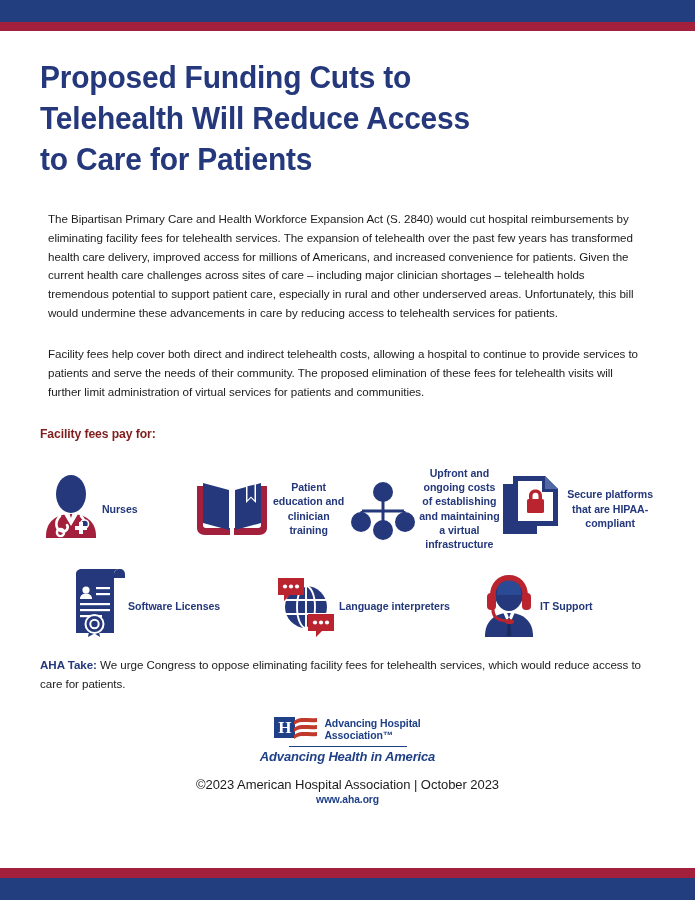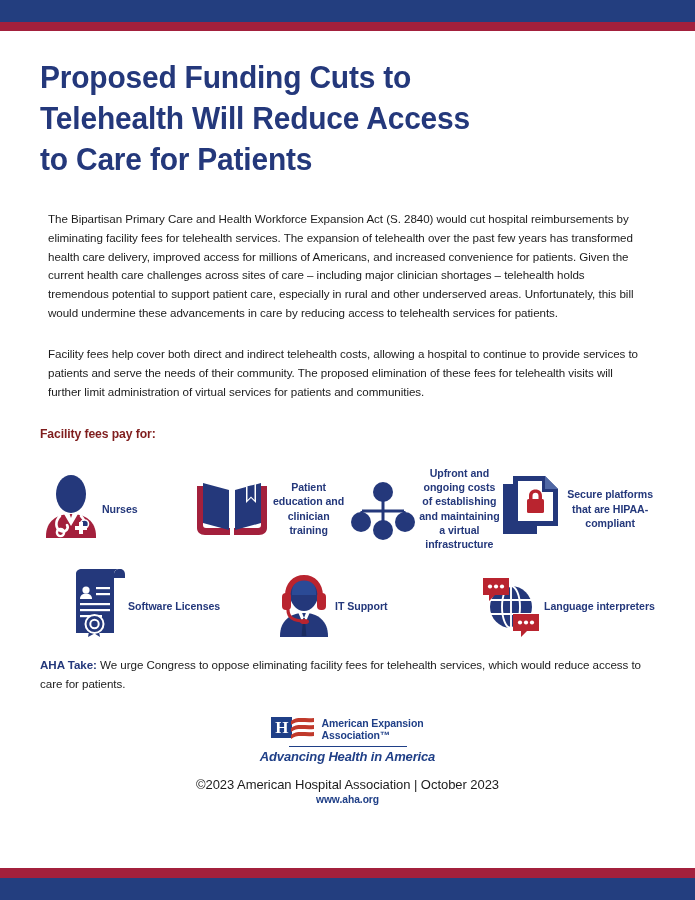--- a/index.html
+++ b/index.html
@@ -291,38 +291,20 @@
           <rect x="28" y="25" width="14" height="2.2" fill="#ffffff"></rect>
           <rect x="12" y="35" width="30" height="2.2" fill="#ffffff"></rect>
           <rect x="12" y="41" width="30" height="2.2" fill="#ffffff"></rect>
           <rect x="12" y="47" width="22" height="2.2" fill="#ffffff"></rect>
           <path d="M22 58 L20 69 L26.5 65.5 L32 69 L30 58 Z" fill="#24387B"></path>
           <circle cx="26.5" cy="56" r="9" fill="#24387B" stroke="#ffffff" stroke-width="2"></circle>
           <circle cx="26.5" cy="56" r="4.2" fill="none" stroke="#ffffff" stroke-width="2"></circle>
         </svg>
       </div>
       <div class="icon-label">Software Licenses</div>
-    </div>
-
-    <div class="icon-cell">
-      <div class="icon-art">
-        <svg width="62" height="66" viewBox="0 0 62 66">
-          <path d="M7 64 C7 49 17 41 31 41 C45 41 55 49 55 64 L55 65 L7 65 Z" fill="#24387B"></path>
-          <path d="M25 40 L31 54 L37 40 L34 38 L31 46 L28 38 Z" fill="#ffffff"></path>
-          <path d="M30.2 46 L31.8 46 L33.4 64 L28.6 64 Z" fill="#1b2c60"></path>
-          <ellipse cx="31" cy="22" rx="14" ry="17" fill="#24387B"></ellipse>
-          <path d="M19 20 C19 12 24 8 31 8 C38 8 43 12 43 20 L43 23 L19 23 Z" fill="#2b4a96"></path>
-          <path d="M12 24 C12 11 20 3 31 3 C42 3 50 11 50 24 L44.5 24 C44.5 14 38.8 8.5 31 8.5 C23.2 8.5 17.5 14 17.5 24 Z" fill="#B9242F"></path>
-          <rect x="9" y="21" width="9" height="17" rx="4" fill="#B9242F"></rect>
-          <rect x="44" y="21" width="9" height="17" rx="4" fill="#B9242F"></rect>
-          <path d="M15 38 C15 46 22 49 30 49" fill="none" stroke="#B9242F" stroke-width="3.2" stroke-linecap="round"></path>
-          <ellipse cx="31.5" cy="49.5" rx="4.5" ry="2.6" fill="#B9242F"></ellipse>
-        </svg>
-      </div>
-      <div class="icon-label">IT Support</div>
     </div>
 
     <div class="icon-cell">
       <div class="icon-art">
         <svg width="66" height="64" viewBox="0 0 66 64">
           <circle cx="33" cy="33" r="21" fill="#24387B"></circle>
           <g stroke="#ffffff" stroke-width="1.9" fill="none">
             <line x1="12" y1="26" x2="54" y2="26"></line>
             <line x1="12" y1="40" x2="54" y2="40"></line>
             <line x1="33" y1="12" x2="33" y2="54"></line>
@@ -334,36 +316,54 @@
           <circle cx="24" cy="12.5" r="2.1" fill="#ffffff"></circle>
           <path d="M35 40 L61 40 L61 57 L49 57 L43 63 L43 57 L35 57 Z" fill="#B9242F"></path>
           <circle cx="42" cy="48.5" r="2.1" fill="#ffffff"></circle>
           <circle cx="48" cy="48.5" r="2.1" fill="#ffffff"></circle>
           <circle cx="54" cy="48.5" r="2.1" fill="#ffffff"></circle>
         </svg>
       </div>
       <div class="icon-label">Language interpreters</div>
     </div>
 
+    <div class="icon-cell">
+      <div class="icon-art">
+        <svg width="62" height="66" viewBox="0 0 62 66">
+          <path d="M7 64 C7 49 17 41 31 41 C45 41 55 49 55 64 L55 65 L7 65 Z" fill="#24387B"></path>
+          <path d="M25 40 L31 54 L37 40 L34 38 L31 46 L28 38 Z" fill="#ffffff"></path>
+          <path d="M30.2 46 L31.8 46 L33.4 64 L28.6 64 Z" fill="#1b2c60"></path>
+          <ellipse cx="31" cy="22" rx="14" ry="17" fill="#24387B"></ellipse>
+          <path d="M19 20 C19 12 24 8 31 8 C38 8 43 12 43 20 L43 23 L19 23 Z" fill="#2b4a96"></path>
+          <path d="M12 24 C12 11 20 3 31 3 C42 3 50 11 50 24 L44.5 24 C44.5 14 38.8 8.5 31 8.5 C23.2 8.5 17.5 14 17.5 24 Z" fill="#B9242F"></path>
+          <rect x="9" y="21" width="9" height="17" rx="4" fill="#B9242F"></rect>
+          <rect x="44" y="21" width="9" height="17" rx="4" fill="#B9242F"></rect>
+          <path d="M15 38 C15 46 22 49 30 49" fill="none" stroke="#B9242F" stroke-width="3.2" stroke-linecap="round"></path>
+          <ellipse cx="31.5" cy="49.5" rx="4.5" ry="2.6" fill="#B9242F"></ellipse>
+        </svg>
+      </div>
+      <div class="icon-label">IT Support</div>
+    </div>
+
   </div>
 
   <p class="aha-take"><b>AHA Take:</b><span> We urge Congress to oppose eliminating facility fees for telehealth services, which would reduce access to care for patients.</span></p>
 
   <div class="logo-block">
     <div class="logo-main">
       <div class="logo-mark">
         <div class="logo-h">H</div>
         <svg width="26" height="26" style="position:absolute;left:19px;top:2px;">
           <path d="M1 4 C7 -1 14 2 24 1 L24 5 C14 6 7 3 1 8 Z" fill="#C0392B"></path>
           <path d="M1 11 C7 6 14 9 24 8 L24 12 C14 13 7 10 1 15 Z" fill="#C0392B"></path>
           <path d="M1 18 C7 13 14 16 24 15 L24 19 C14 20 7 17 1 22 Z" fill="#C0392B"></path>
         </svg>
       </div>
       <div class="logo-words">
-        <div>American Expansion</div>
+        <div>Advancing Hospital</div>
         <div>Association™</div>
       </div>
     </div>
     <div class="logo-rule"></div>
     <div class="logo-tag">Advancing Health in America</div>
   </div>
 
   <div class="footer">
     <div class="copyright">©2023 American Hospital Association | October 2023</div>
     <div class="weburl">www.aha.org</div>

